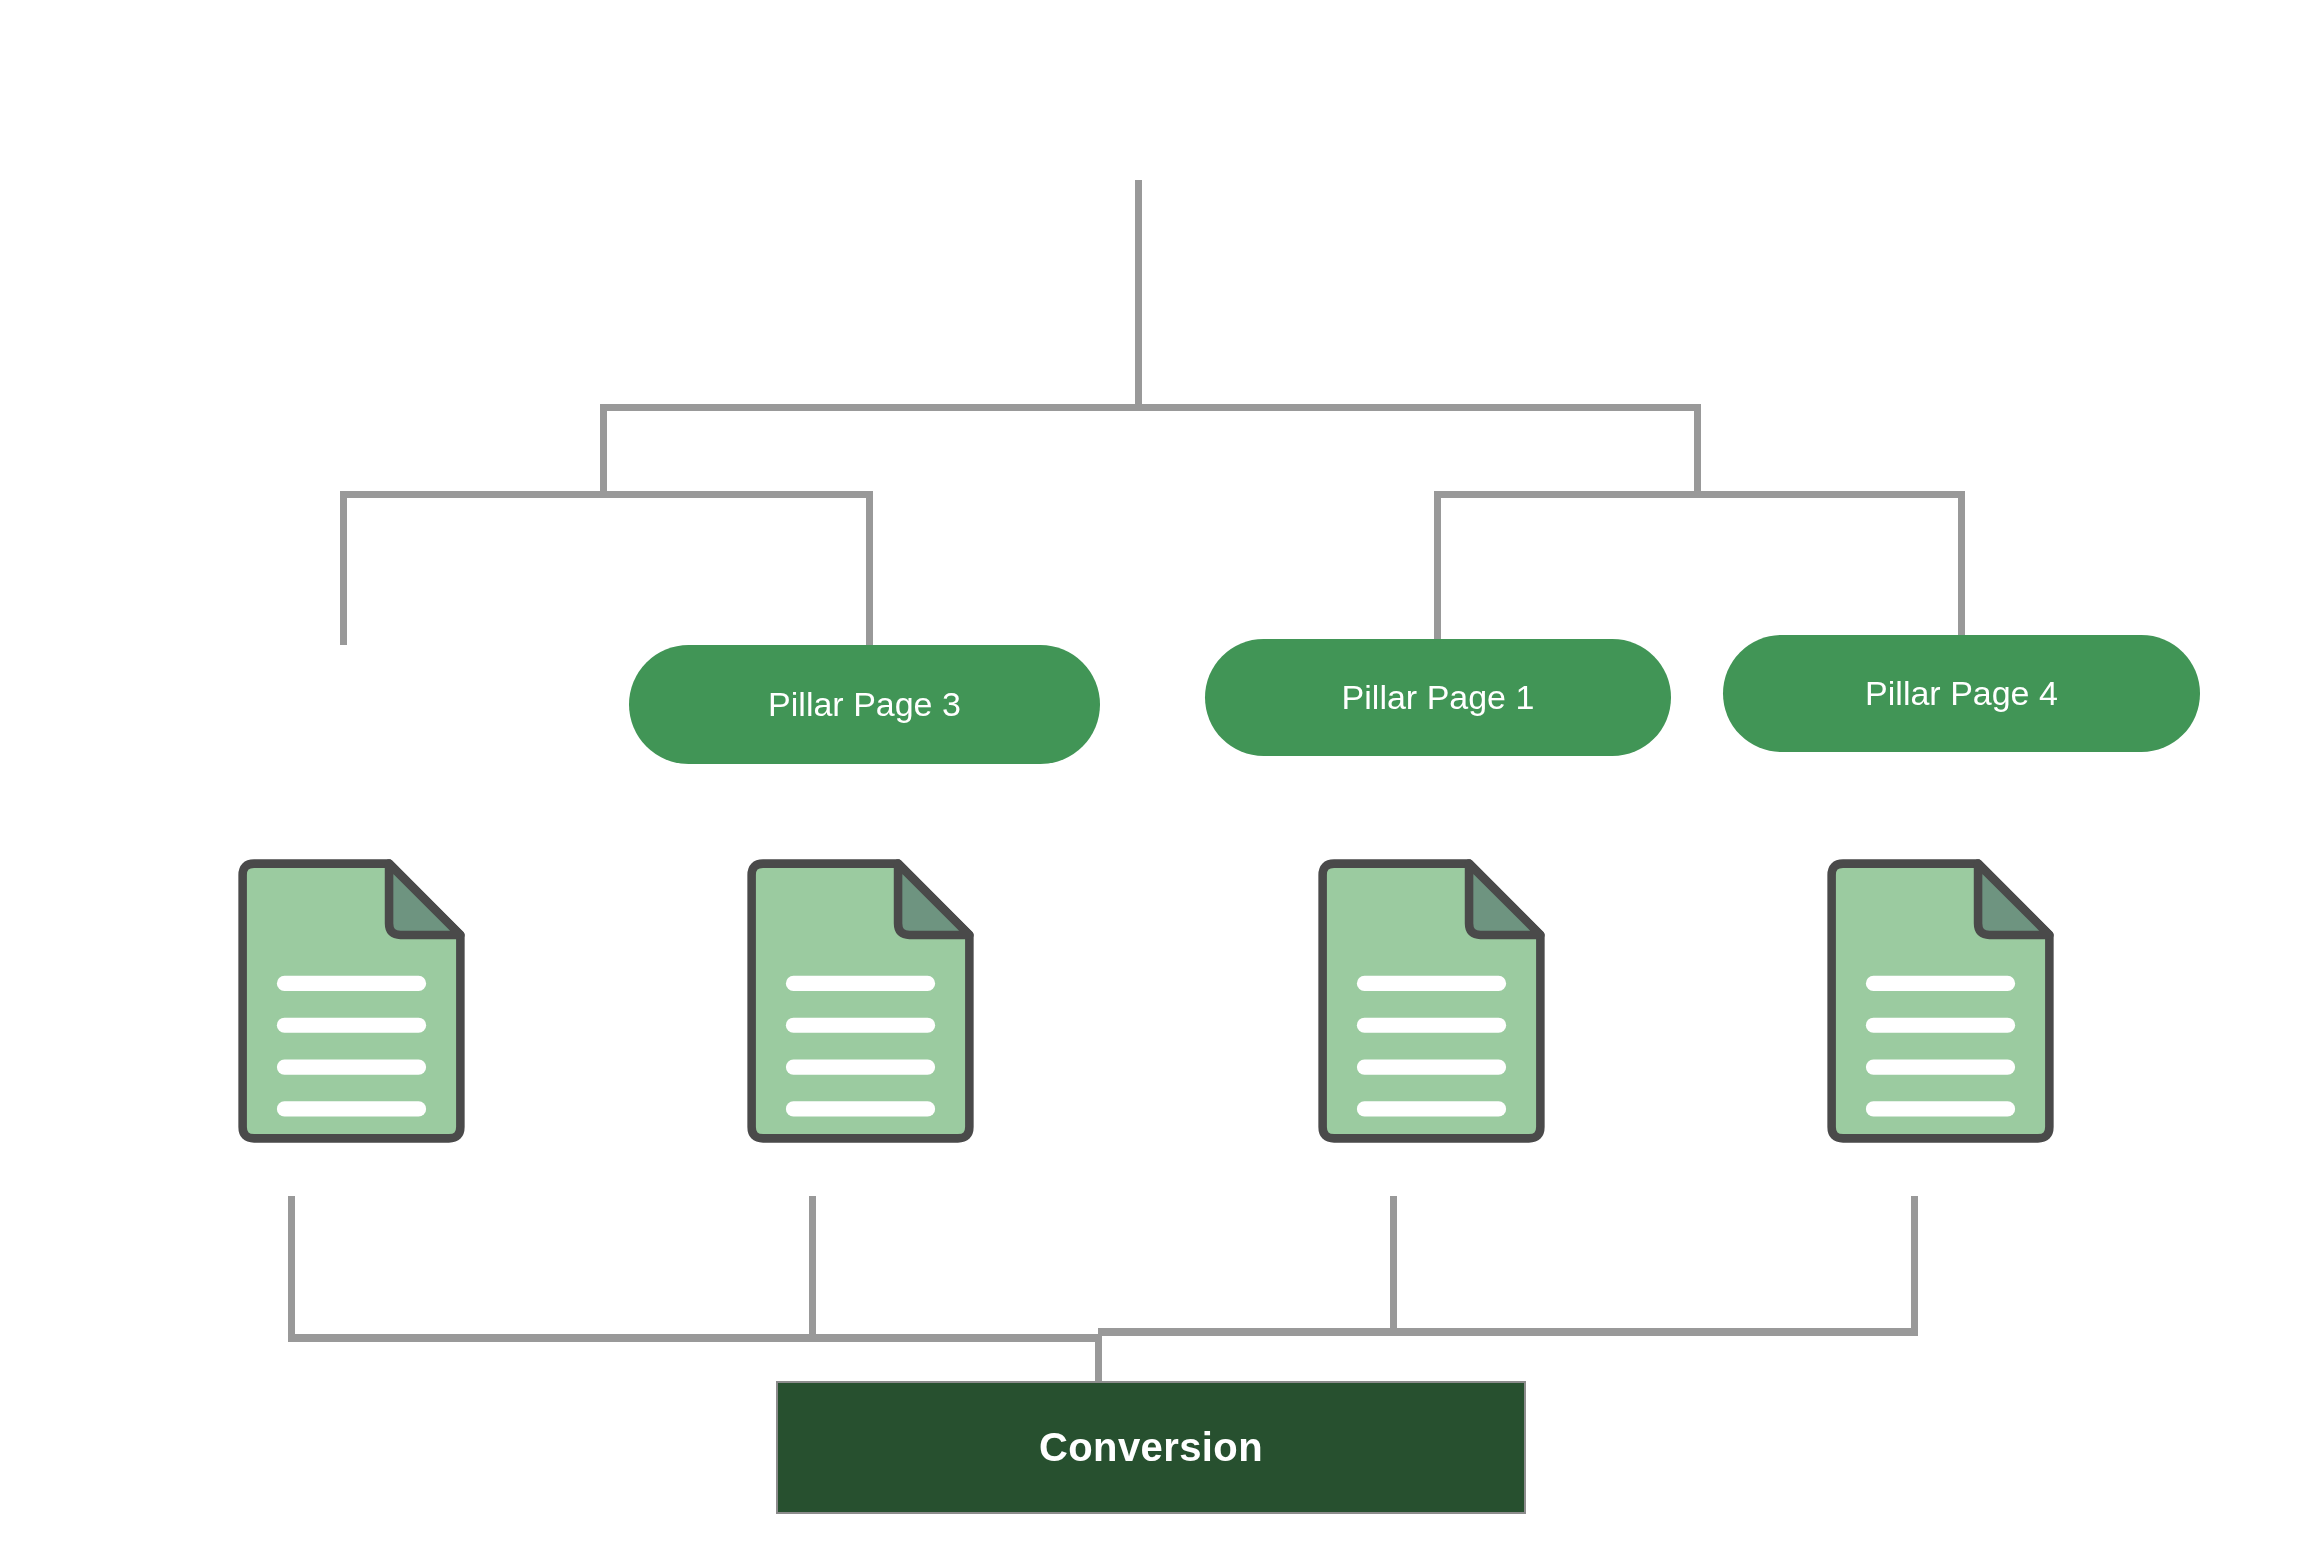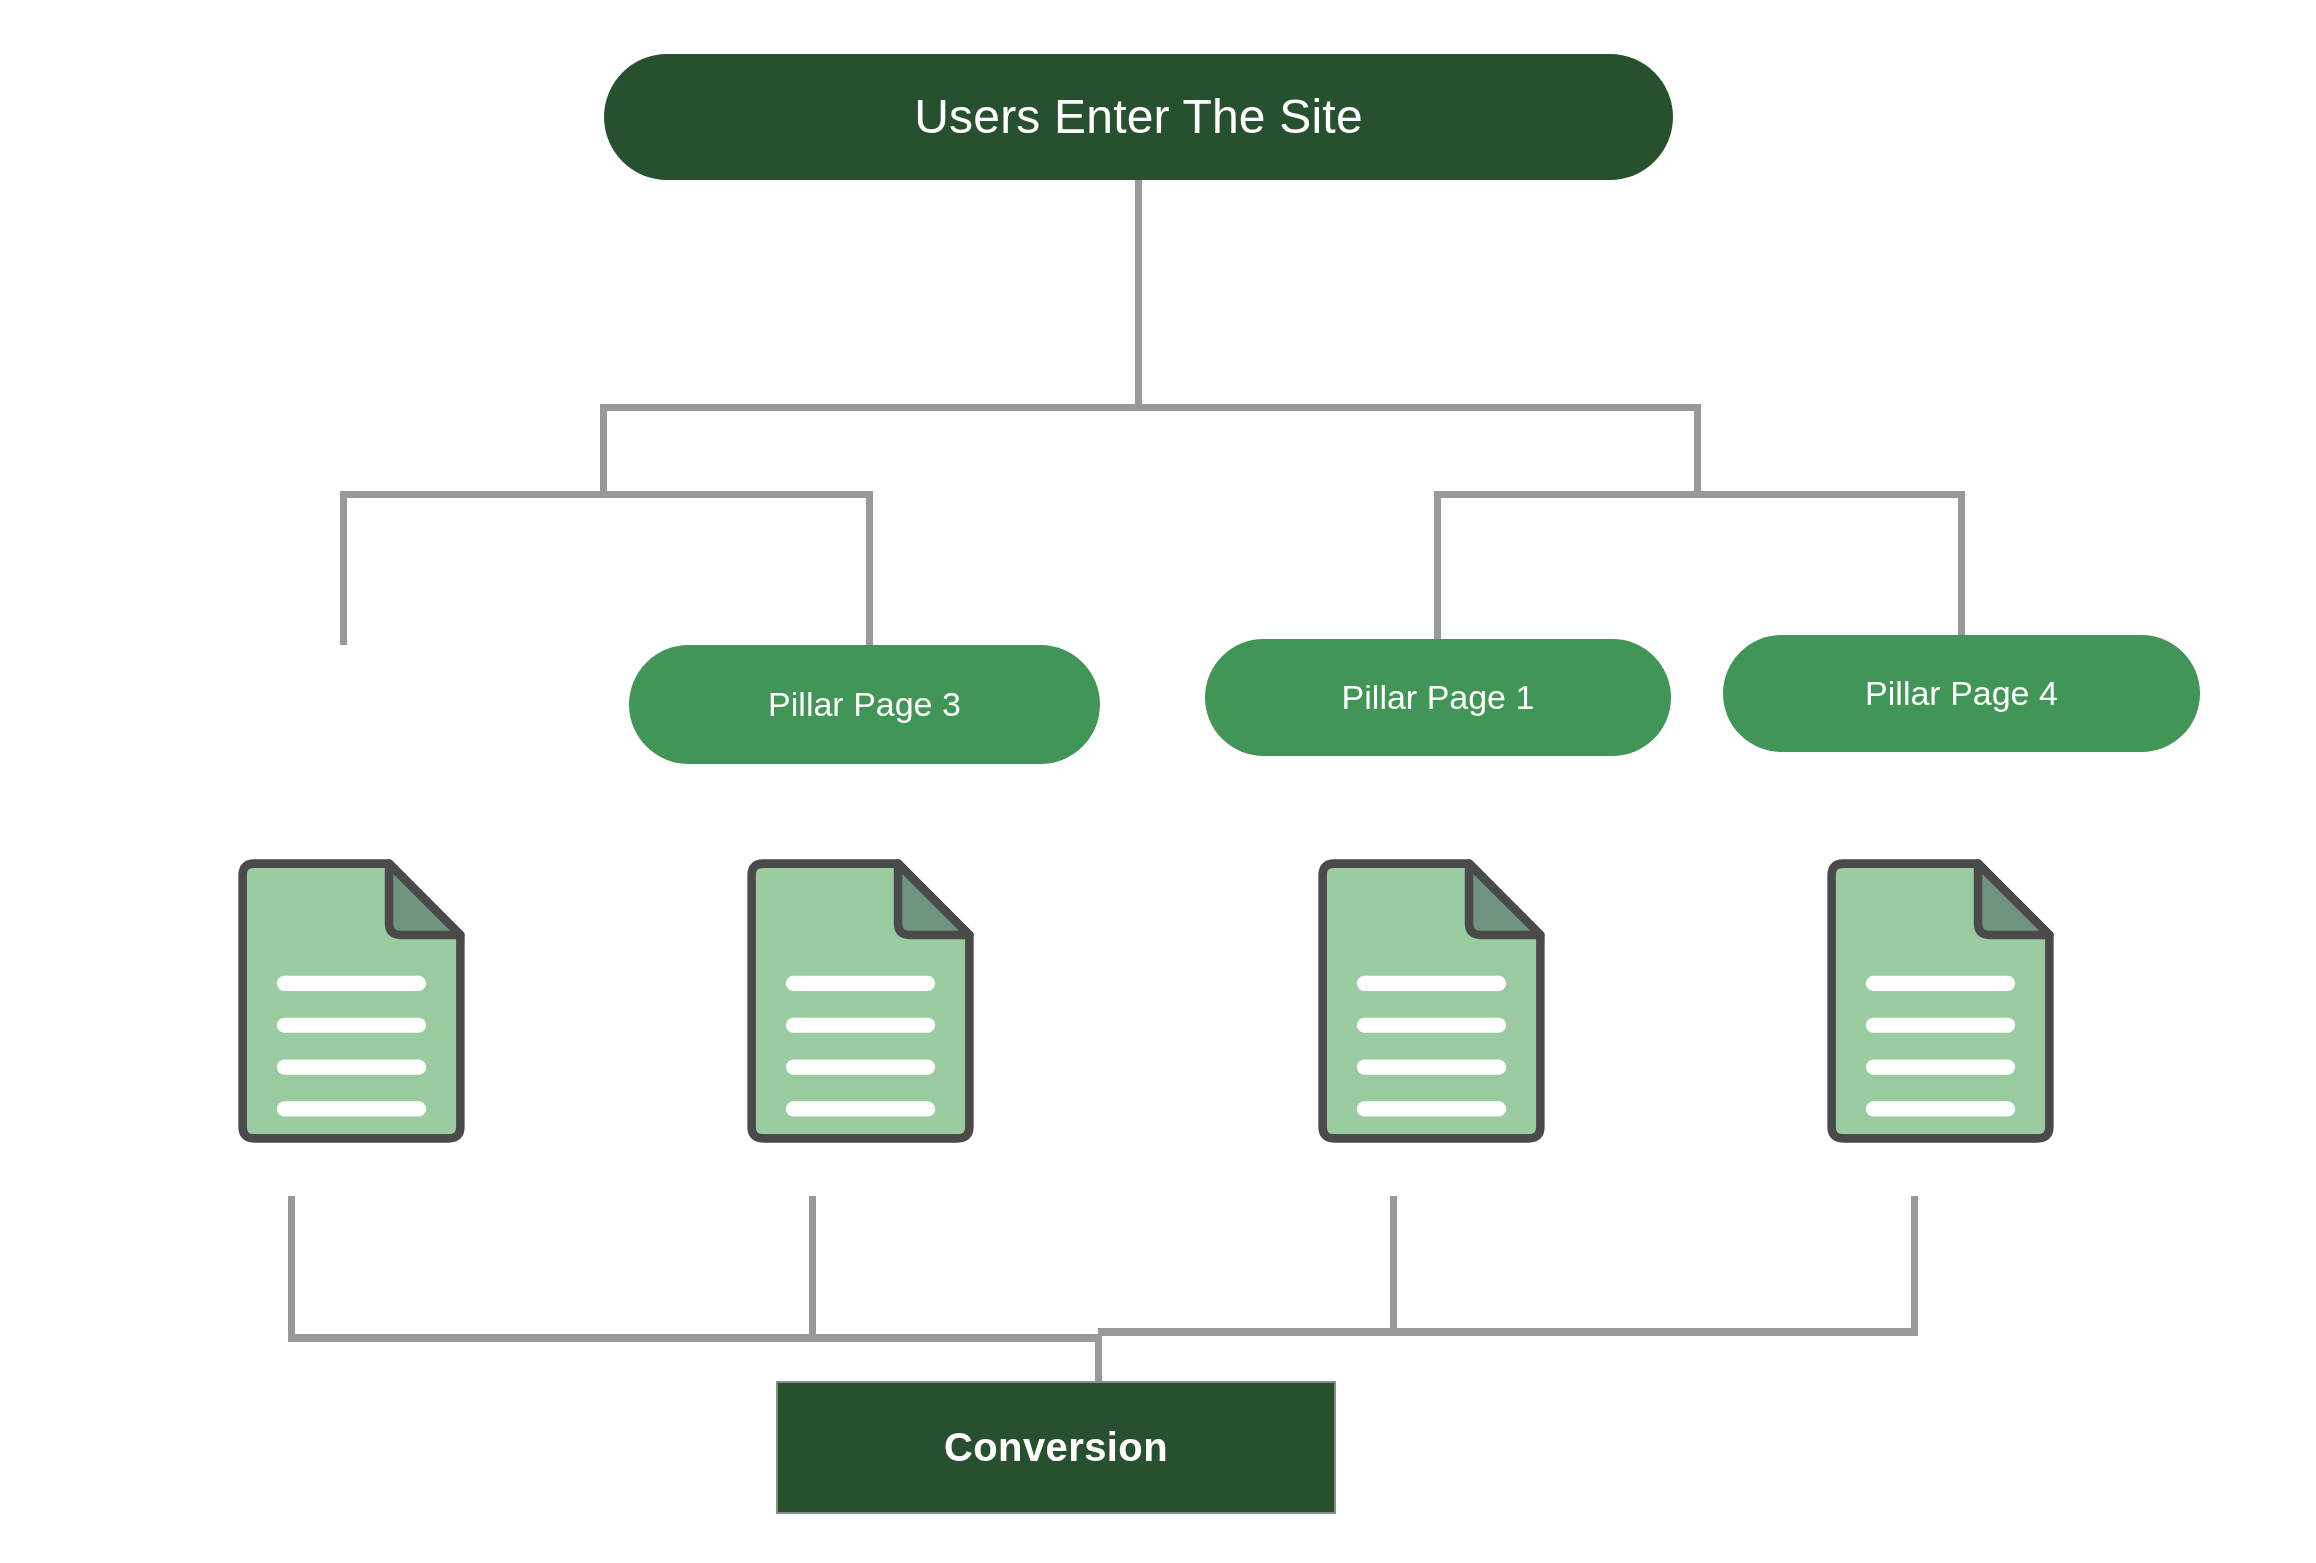--- a/index.html
+++ b/index.html
@@ -73,23 +73,20 @@
     display: block;
     width: 100%;
     height: 100%;
   }
 </style>
 </head>
 <body>
 
 <div id="stage">
 
-  <div class="node-pill node-root" style="left:604px; top:54px; width:1069px; height:126px;">
-    <span>Users Enter The Site</span>
-  </div>
 
   <div class="conn" style="left:1135px; top:180px; width:6.7px; height:227px;"></div>
 
   <div class="conn" style="left:600px; top:404px; width:1100px; height:6.7px;"></div>
 
   <div class="conn" style="left:600px; top:404px; width:6.7px; height:92px;"></div>
 
   <div class="conn" style="left:1694px; top:404px; width:6.7px; height:92px;"></div>
 
   <div class="conn" style="left:340px; top:491px; width:533px; height:6.7px;"></div>
@@ -172,18 +169,18 @@
   <div class="conn" style="left:288px; top:1196px; width:6.7px; height:145px;"></div>
   <div class="conn" style="left:809px; top:1196px; width:6.7px; height:145px;"></div>
   <div class="conn" style="left:1390px; top:1196px; width:6.7px; height:138px;"></div>
   <div class="conn" style="left:1911px; top:1196px; width:6.7px; height:138px;"></div>
 
   <div class="conn" style="left:288px; top:1334px; width:813px; height:7.6px;"></div>
   <div class="conn" style="left:1098px; top:1328px; width:820px; height:7.6px;"></div>
 
   <div class="conn" style="left:1095px; top:1334px; width:6.7px; height:49px;"></div>
 
-  <div class="node-rect" style="left:776px; top:1381px; width:560px; height:133px;">
+  <div class="node-rect" style="left:776px; top:1381px; width:750px; height:133px;">
     <span>Conversion</span>
   </div>
 
 </div>
 
 
 </body></html>

